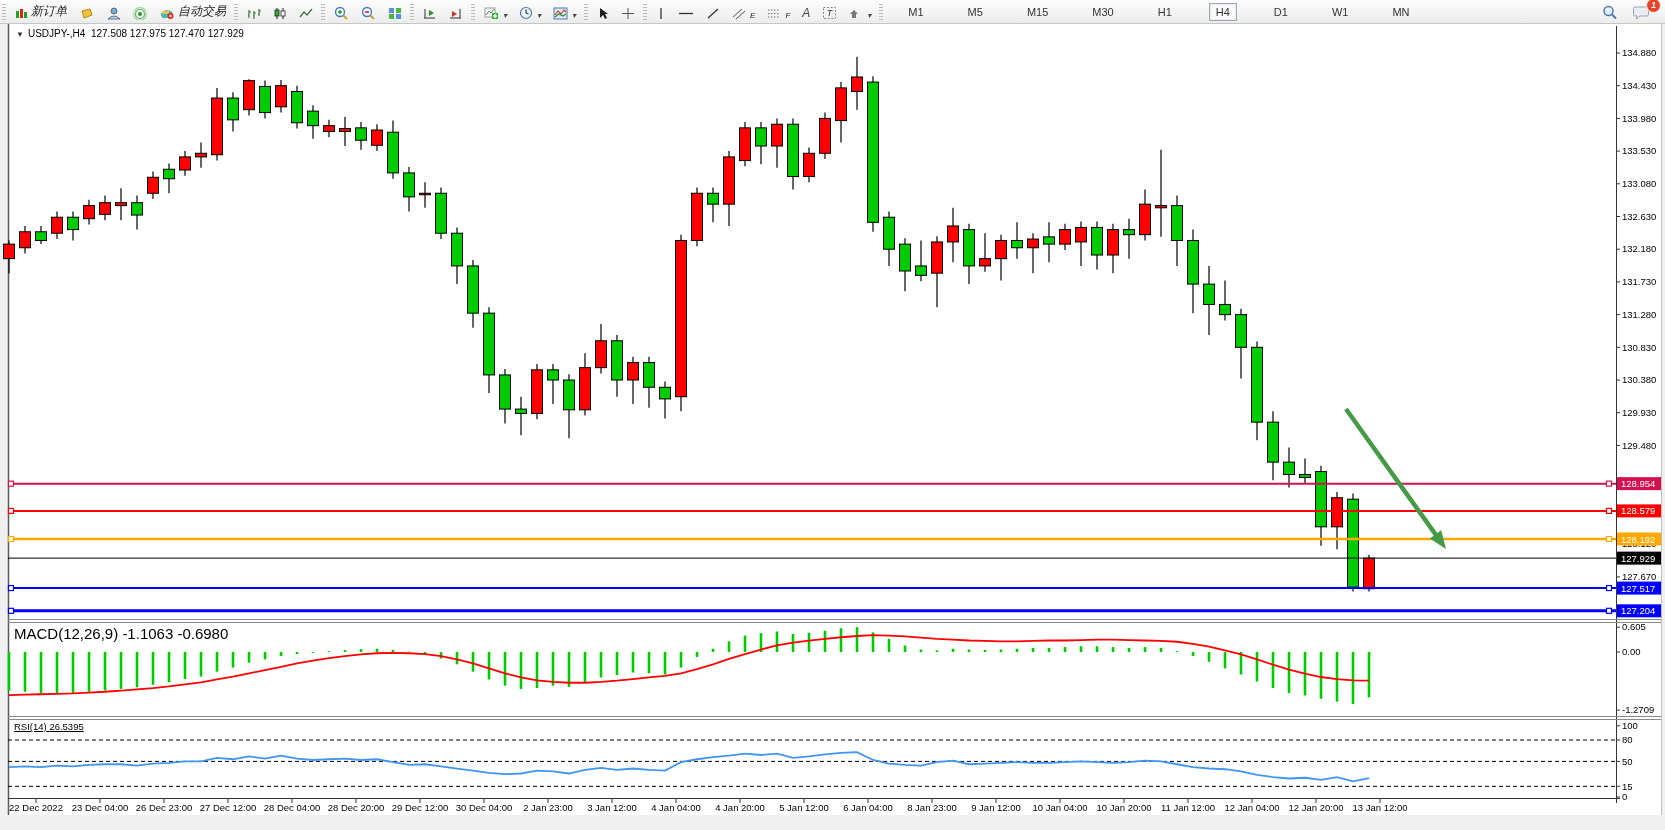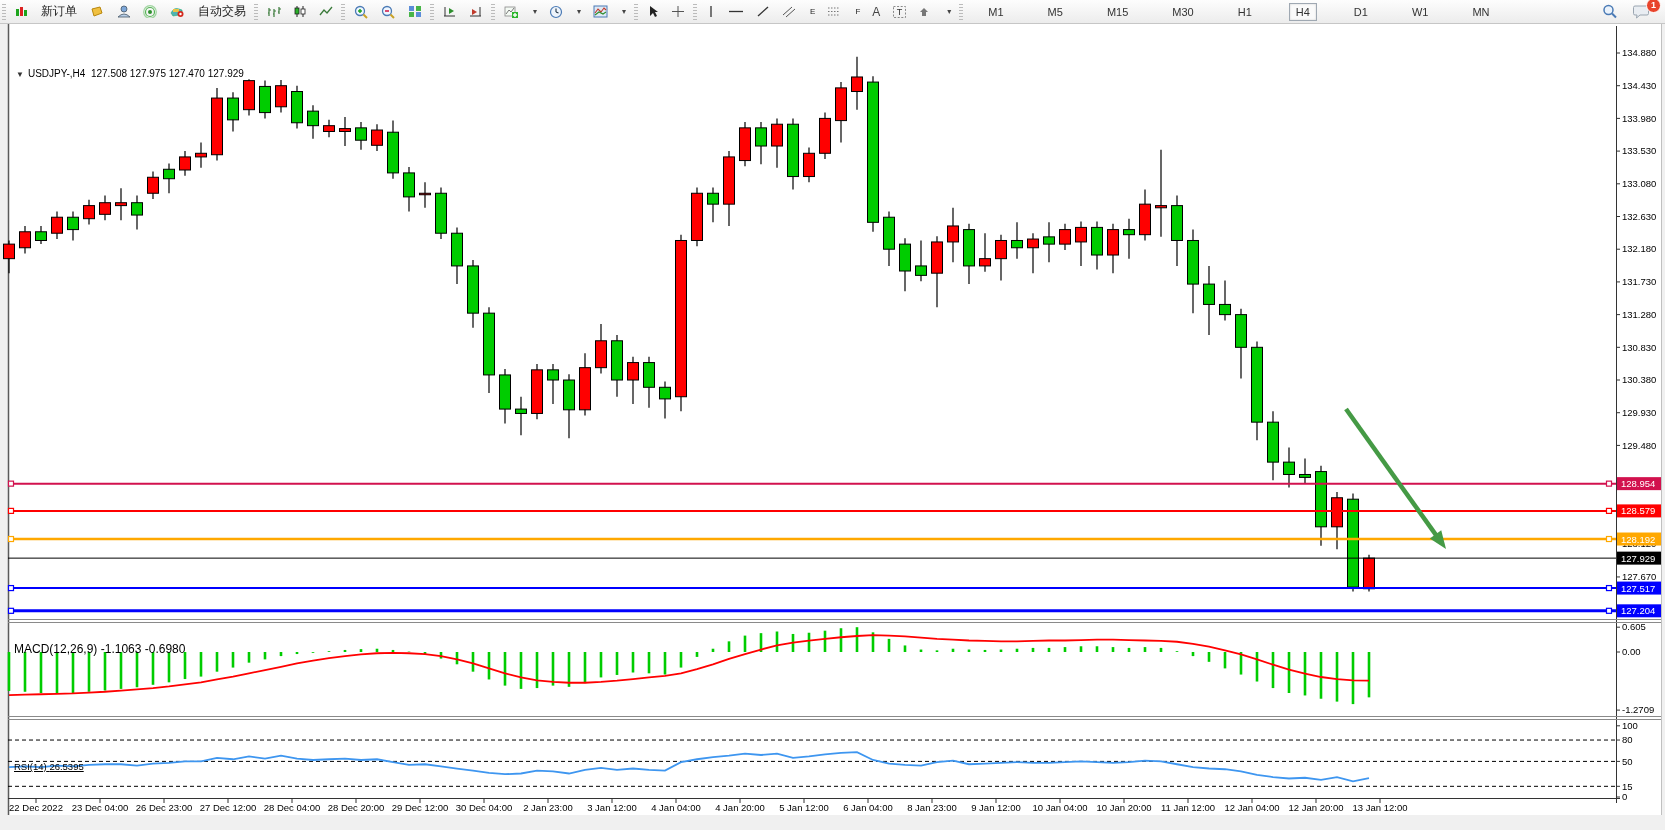--- a/index.html
+++ b/index.html
@@ -4,37 +4,37 @@
 <style>
   html,body{margin:0;padding:0;width:1665px;height:830px;overflow:hidden;
     background:#f0f0f0;font-family:"Liberation Sans",sans-serif;}
   
   #toolbar{position:absolute;left:0;top:0;width:1665px;height:23px;
     background:linear-gradient(#fdfdfd,#ececec);border-bottom:1px solid #c6c6c6;
     display:flex;align-items:center;font-size:12px;color:#222;white-space:nowrap;}
   .tb-group{display:flex;align-items:center;height:22px;}
   .grip{width:4px;height:16px;margin:0 3px 0 2px;
     background:repeating-linear-gradient(#bbb 0 1px,transparent 1px 3px);}
-  .tb-btn{display:flex;align-items:center;gap:13px;padding:2px 4px;margin:0 1px;
-    border:1px solid transparent;border-radius:2px;cursor:default;height:16px;}
+  .tb-btn{display:flex;align-items:flex-end;gap:3px;padding:2px 4px;margin:0 1px;
+    border:1px solid transparent;border-radius:2px;cursor:default;height:16px;font-style:italic;}
   .caret{font-size:8px;color:#444;margin-left:1px;}
   .tf-btn{padding:2px 6px;margin:15px;border:1px solid transparent;font-size:11px;color:#333;}
   .tf-btn.active{background:#fafafa;border:1px solid #9fa8b2;box-shadow:inset 0 0 2px #ccc;}
   .ico{display:inline-block;line-height:0;}
   #notif{position:relative;margin-left:4px;margin-right:10px;}
   #notif-badge{position:absolute;top:-4px;right:-7px;background:#e8442c;color:#fff;
     border-radius:50%;width:13px;height:13px;font-size:9px;line-height:13px;
     text-align:center;font-weight:bold;border:1px solid #fff;}
   #tb-right{margin-left:auto;display:flex;align-items:center;}
   
   #chart-bg{position:absolute;left:8px;top:24px;width:1654px;height:791px;background:#fff;}
   #chart-svg{position:absolute;left:0;top:0;}
-  .overlay-label{position:absolute;font-size:10px;color:#000;z-index:5;margin-top:40px;}
+  .overlay-label{position:absolute;font-size:10px;color:#000;z-index:5;}
   #chart-title{left:16px;top:28px;}
-  #macd-label{left:14px;top:602px;font-size:12px;}
+  #macd-label{left:14px;top:625px;font-size:15px;}
   #rsi-label{left:14px;top:721px;font-size:9.5px;text-decoration:underline;}
   .tri{font-size:8px;margin-right:4px;color:#333;}
   svg text{font-family:"Liberation Sans",sans-serif;}
 </style>
 </head>
 <body>
 
 <div id="toolbar">
   <div class="tb-group">
     <div class="grip"></div>

